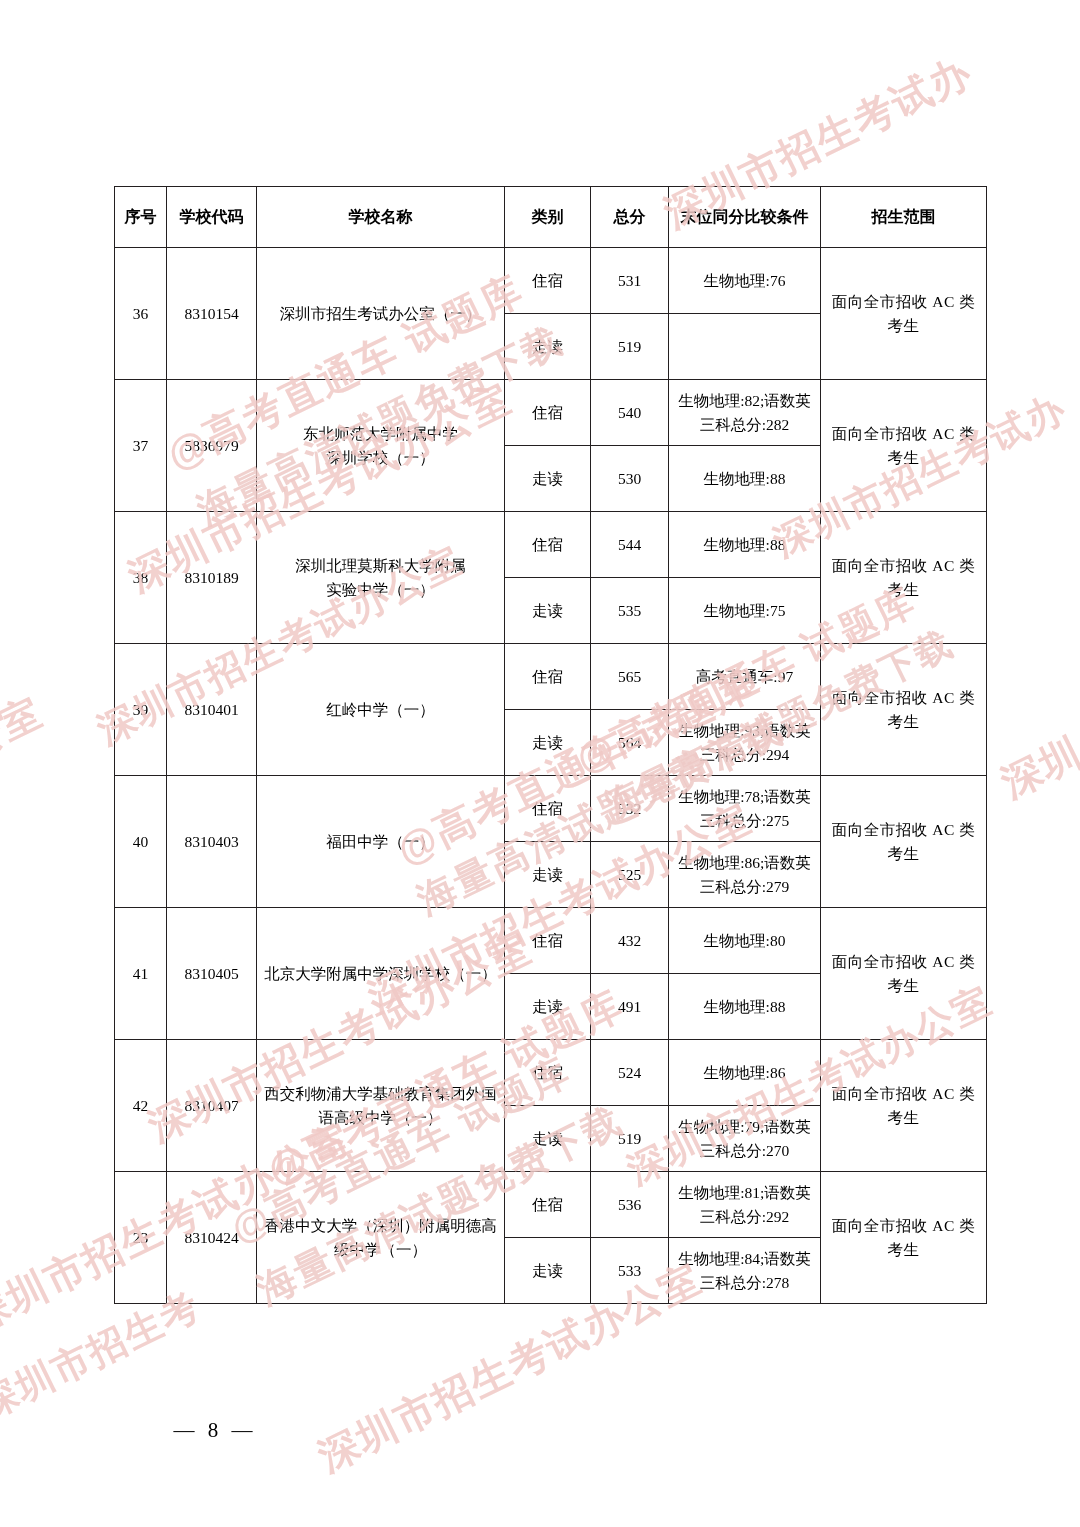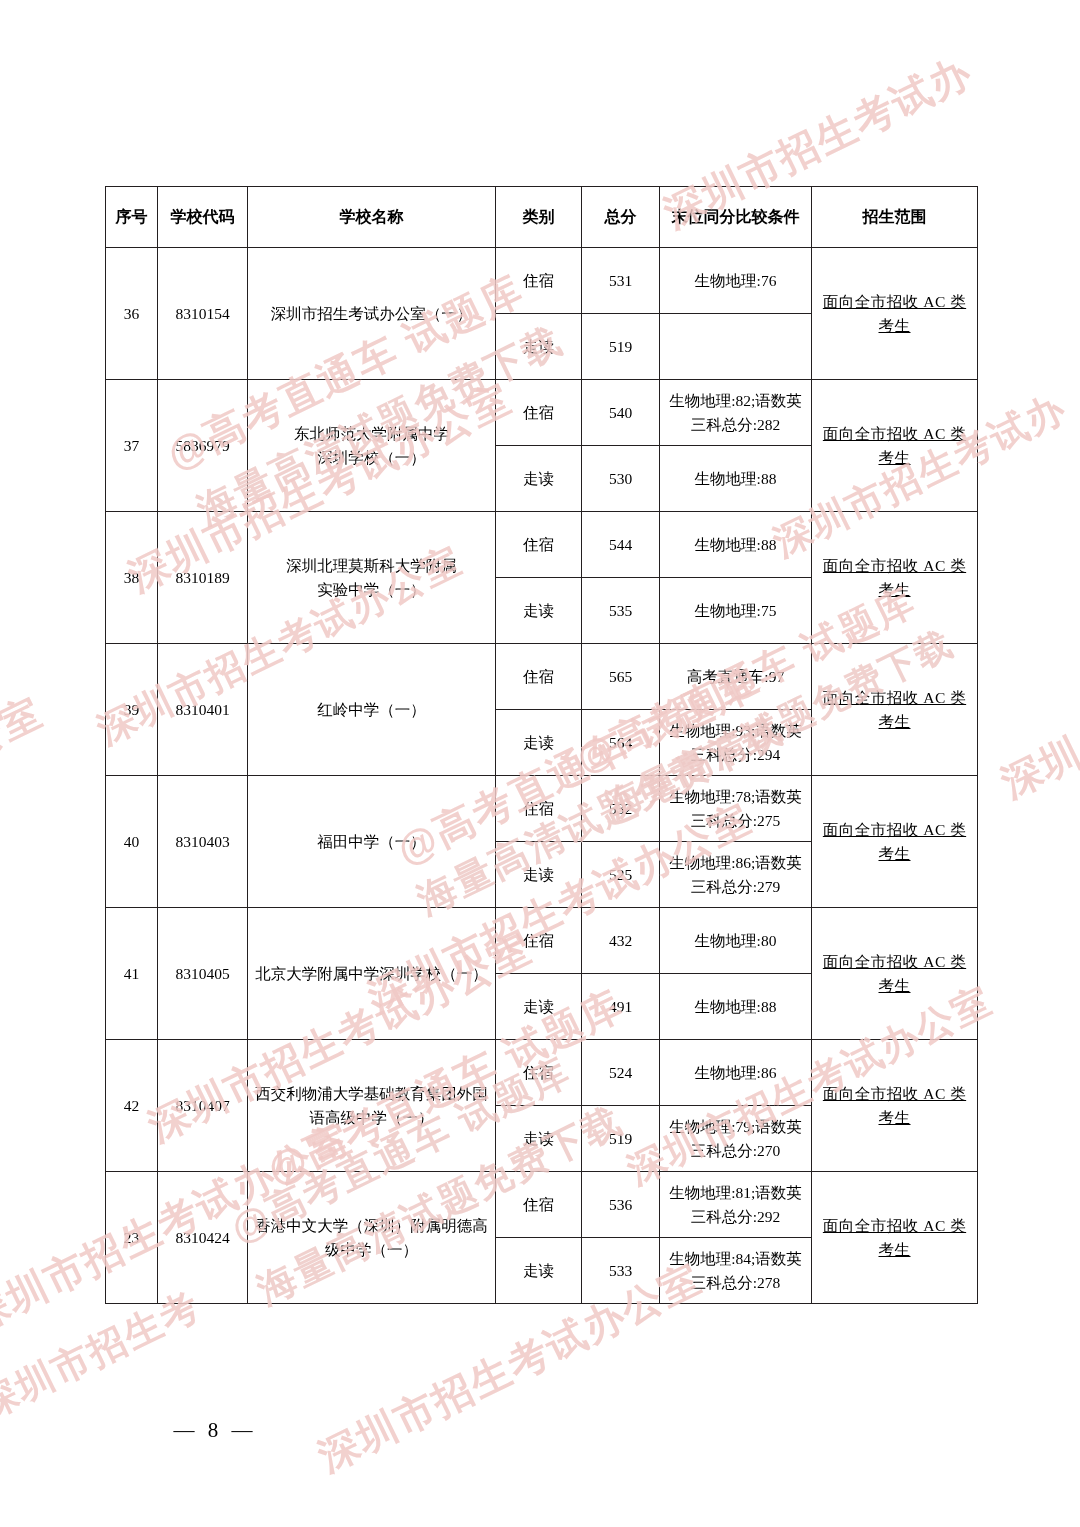--- a/index.html
+++ b/index.html
@@ -40,21 +40,21 @@
     white-space: nowrap;
     letter-spacing: 2px;
   }
   .wm.b {
     color: #eec9c6;
   }
 
   
   .table-wrap {
     position: absolute;
-    left: 105px;
+    left: 114px;
     top: 186px;
     width: 872px;
     z-index: 2;
   }
   table.score {
     border-collapse: collapse;
     width: 872px;
     table-layout: fixed;
     background: transparent;
   }
@@ -79,21 +79,21 @@
   col.c-type  { width: 86px; }
   col.c-score { width: 78px; }
   col.c-cond  { width: 152px; }
   col.c-range { width: 166px; }
 
   td.idx, td.code { font-size: 15.5px; }
   td.name  { font-size: 15.5px; line-height: 1.55; }
   td.type  { font-size: 15.5px; }
   td.score { font-size: 15.5px; }
   td.cond  { font-size: 14.5px; line-height: 1.5; }
-  td.range { font-size: 15px; letter-spacing: 0.5px; text-decoration: underline; }
+  td.range { font-size: 15px; letter-spacing: 0.5px; }
 
   .row-cell { height: 61px; }
 
   
   .page-number {
     position: absolute;
     left: 0;
     top: 1418px;
     width: 430px;
     text-align: center;

